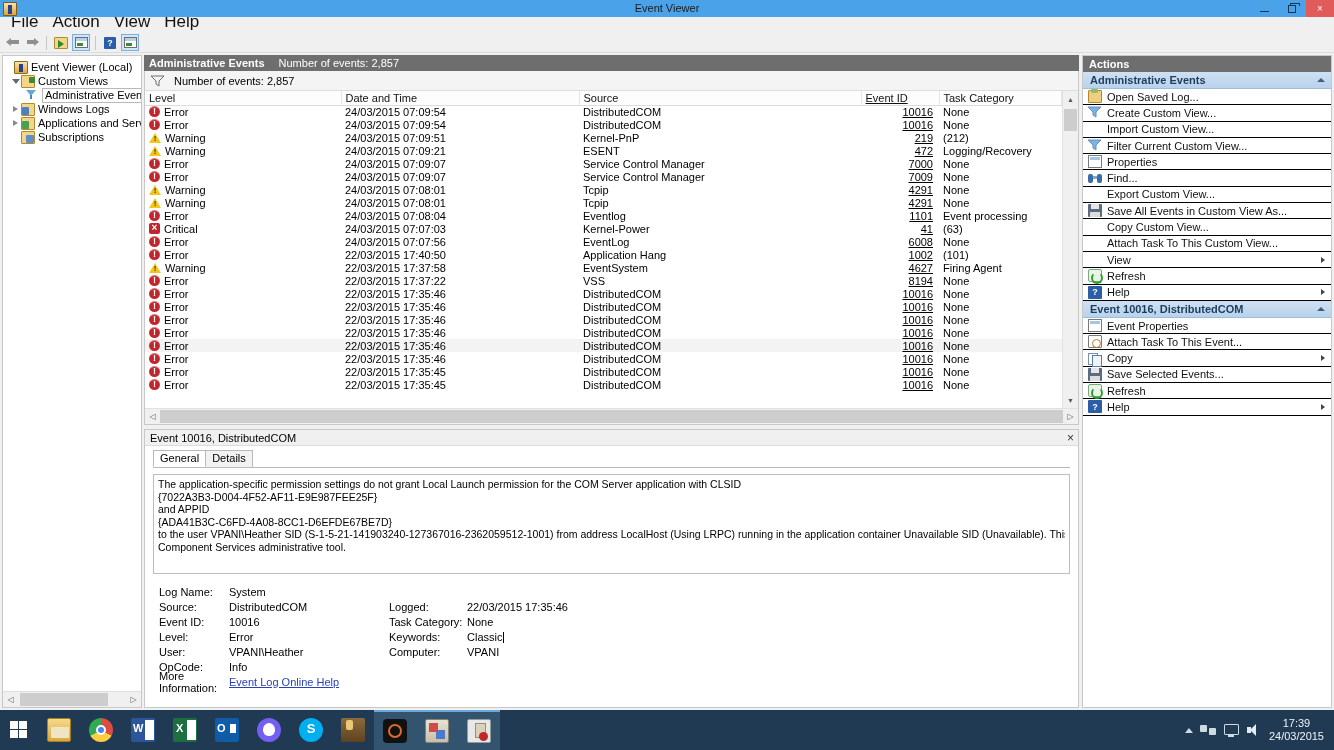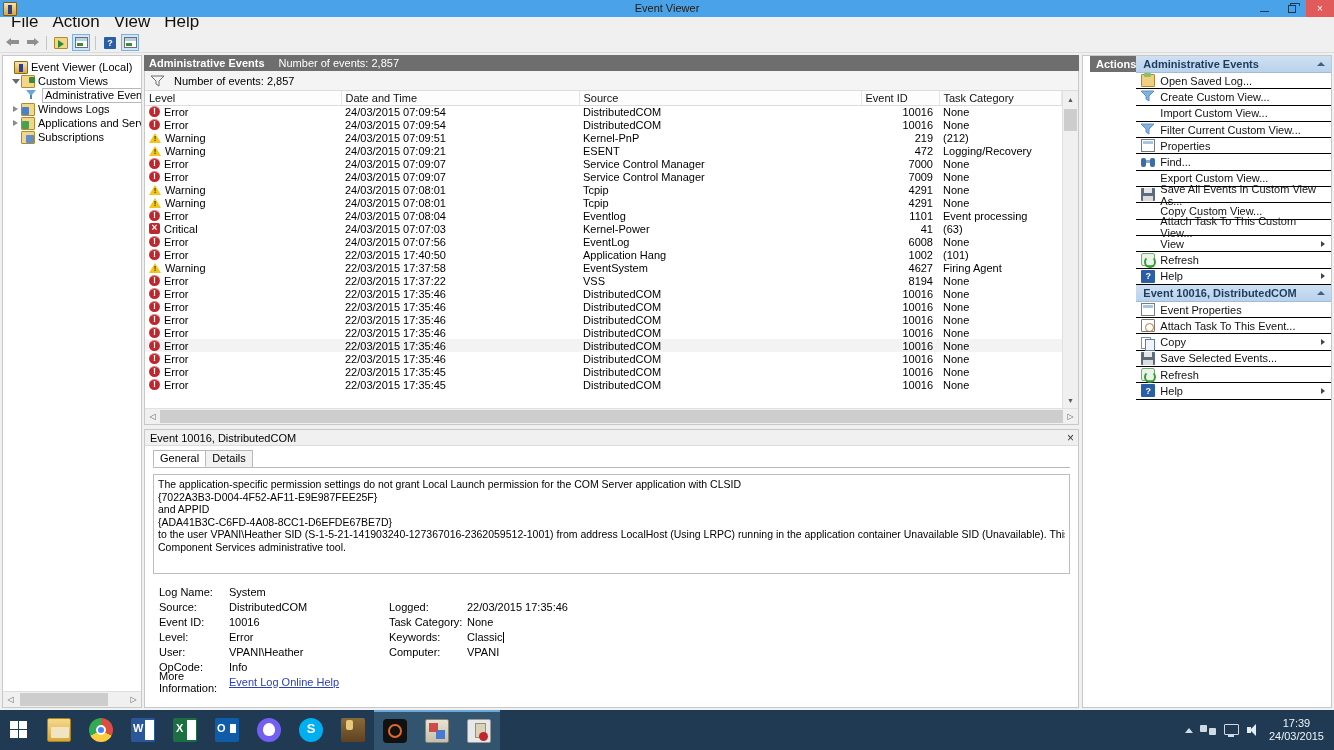--- a/index.html
+++ b/index.html
@@ -231,21 +231,21 @@
     content:"!"; position:absolute; left:-2px; top:2px; width:4px;
     text-align:center; color:#4a3a00; font-size:8px; font-weight:bold; line-height:8px;
   }
   .ico-crit {
     background: #c0262b; border-radius: 2px; position:relative;
   }
   .ico-crit::after {
     content:"\00d7"; position:absolute; left:0; right:0; top:-2px;
     text-align:center; color:#fff; font-size:10px; font-weight:bold; line-height:13px;
   }
-  .num { text-align: right; padding-right: 6px !important; }
+  .num { text-align: right; padding-right: 6px !important; text-decoration: underline; }
 
   .vscroll {
     width: 16px; background: #f0f0f0; border-left: 1px solid #e1e1e1;
     display: flex; flex-direction: column; flex: 0 0 auto;
   }
   .vs-btn { height: 16px; display:flex; align-items:center; justify-content:center; font-size:7px; color:#5a5a5a;}
   .vs-track { flex:1 1 auto; position: relative; }
   .vs-thumb { position:absolute; left:1px; right:1px; background:#cdcdcd; }
   .hscroll-list {
     height: 16px; background: #f0f0f0; border-top: 1px solid #e1e1e1;
@@ -287,21 +287,21 @@
   .link { color: #2a41b8; text-decoration: underline; }
   .caret-text { position: relative; }
   .caret-text::after {
     content:""; position:absolute; right:-2px; top:1px; width:1px; height:11px; background:#000;
   }
 
   
   .actions {
     width: 250px; flex: 0 0 auto; margin: 2px 2px 2px 3px;
     background:#fff; border:1px solid #c8c8c8;
-    display:flex; flex-direction:row; min-height:0;padding-left:7px;
+    display:flex; flex-direction:column; min-height:0;
   }
   .actions-header {
     height: 16px; background: #6e6e6e; color:#fff; font-weight:bold;
     display:flex; align-items:center; padding-left:6px; font-size:11px; flex:0 0 auto;
   }
   .act-group-title {
     height: 17px; display:flex; align-items:center; padding: 0 6px 0 7px;
     background: linear-gradient(#cfe0f2,#b9d2ec);
     border-bottom: 1px solid #9fbcd9; font-size: 11px; font-weight: bold; color:#1a3c5e;
     flex: 0 0 auto;

